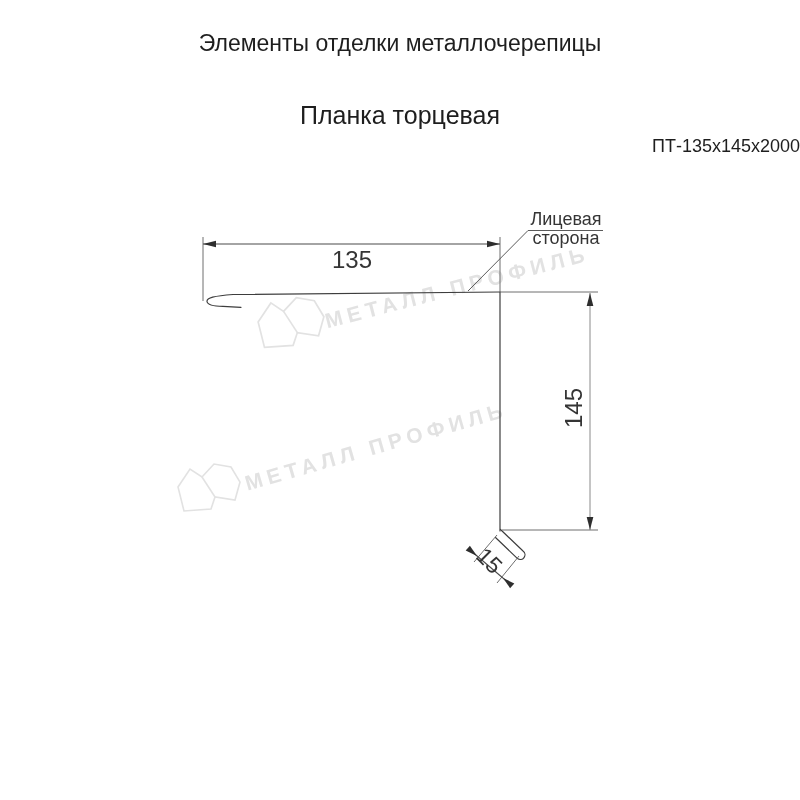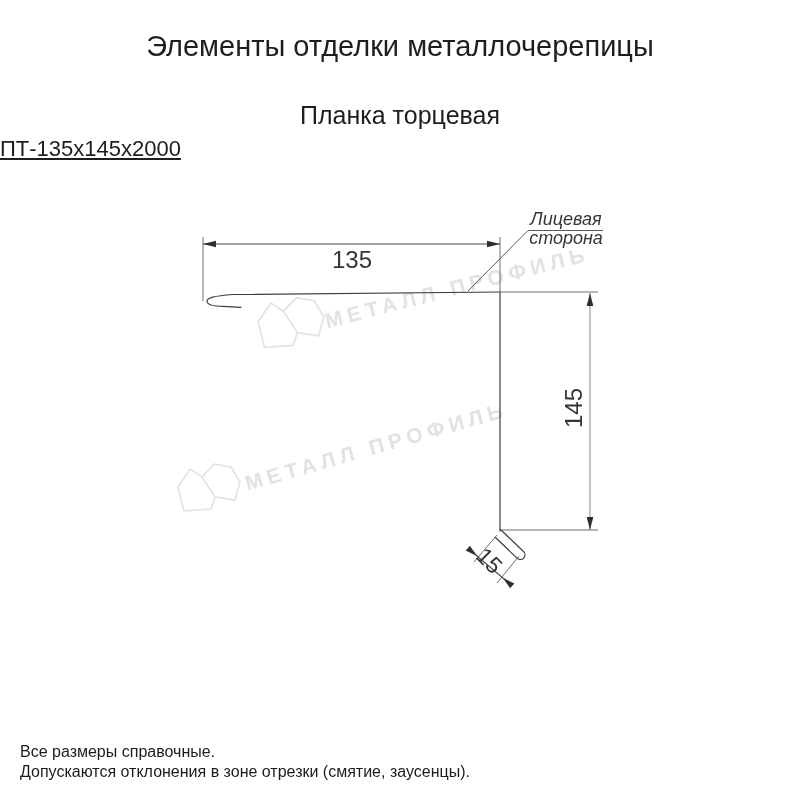--- a/index.html
+++ b/index.html
@@ -13,33 +13,33 @@
 
   
   .wm-text{position:absolute;font-weight:bold;font-size:21px;letter-spacing:5px;color:#e2e2e2;white-space:nowrap;}
   .wm-text.upper{left:321px;top:274px;width:284px;transform:rotate(-14.5deg);}
   .wm-text.lower{left:240px;top:433px;width:284px;transform:rotate(-16deg);}
   .wm-logo{position:absolute;}
   .wm-logo.upper{left:256px;top:294px;}
   .wm-logo.lower{left:176px;top:461px;}
 
   
-  .page-title{position:absolute;left:0;right:0;top:30px;text-align:center;font-size:29px;color:#1e1e1e;}
+  .page-title{position:absolute;left:0;right:0;top:30px;text-align:center;font-size:23px;color:#1e1e1e;}
   .product-name{position:absolute;left:0;right:0;top:101px;text-align:center;font-size:25px;color:#1e1e1e;}
-  .product-sku{position:absolute;left:0;right:0;top:136px;text-align:left;font-size:22px;color:#1e1e1e;text-decoration:underline;}
+  .product-sku{position:absolute;left:0;right:0;top:136px;text-align:right;font-size:18px;color:#1e1e1e;}
 
   
   .dim-text{position:absolute;font-size:24px;color:#353535;white-space:nowrap;}
   .dim-135{left:352px;top:230px;transform:translate(-50%,-50%);margin-top:30px;}
   .dim-145{left:574px;top:408px;transform:translate(-50%,-50%) rotate(-90deg);}
   .dim-15{left:489px;top:561px;font-size:23px;transform:translate(-50%,-50%) rotate(45deg);}
 
   
   .face-label{position:absolute;left:526px;top:210px;width:80px;text-align:center;font-size:18px;line-height:19px;color:#353535;}
-  .face-label span{display:block;font-style:italic;}
+  .face-label span{display:block;}
   .face-label .l2{margin-top:0;}
 
   
   .footer{position:absolute;left:20px;top:742px;font-size:16px;line-height:20px;color:#1c1c1c;}
 </style>
 </head>
 <body>
 
 <div class="canvas">
 
@@ -104,19 +104,15 @@
 
     <div class="dim-text dim-135">135</div>
     <div class="dim-text dim-145">145</div>
     <div class="dim-text dim-15">15</div>
 
     <div class="face-label">
       <span class="l1">Лицевая</span>
       <span class="l2">сторона</span>
     </div>
 
-    <div class="footer">
-      <div>Все размеры справочные.</div>
-      <div>Допускаются отклонения в зоне отрезки (смятие, заусенцы).</div>
-    </div>
   </div>
 
 </div>
 
 </body></html>

